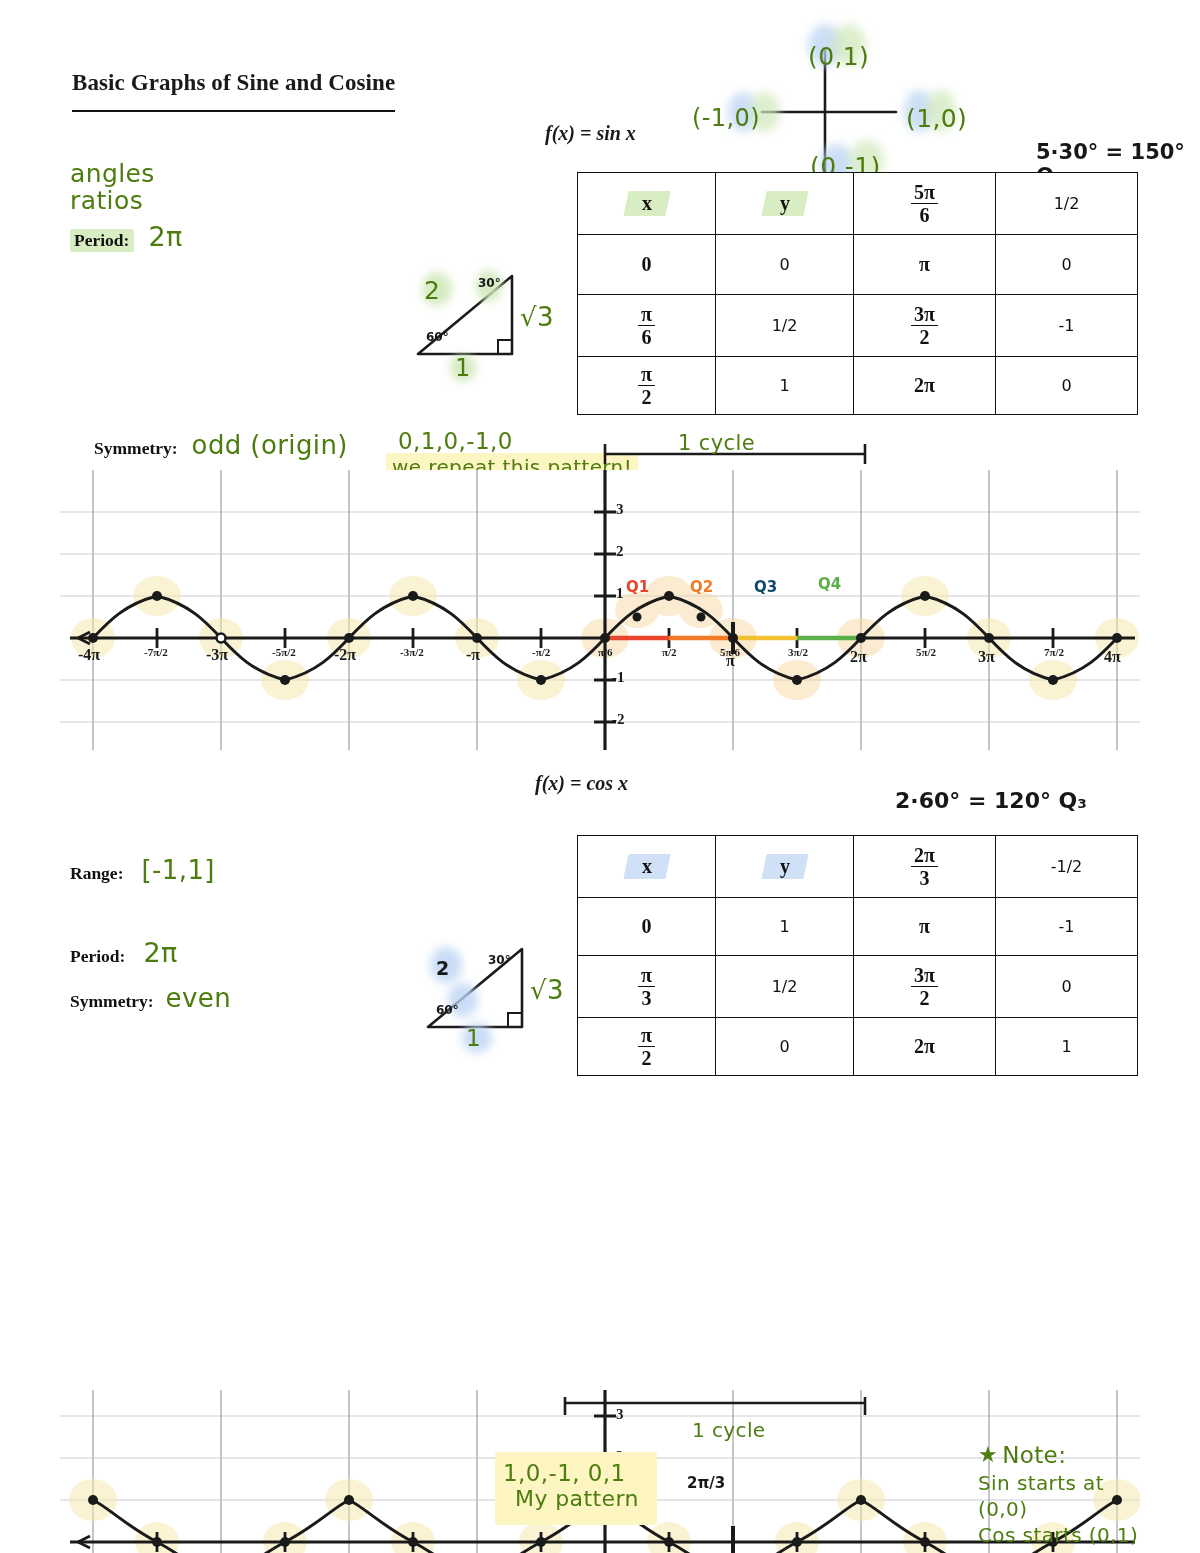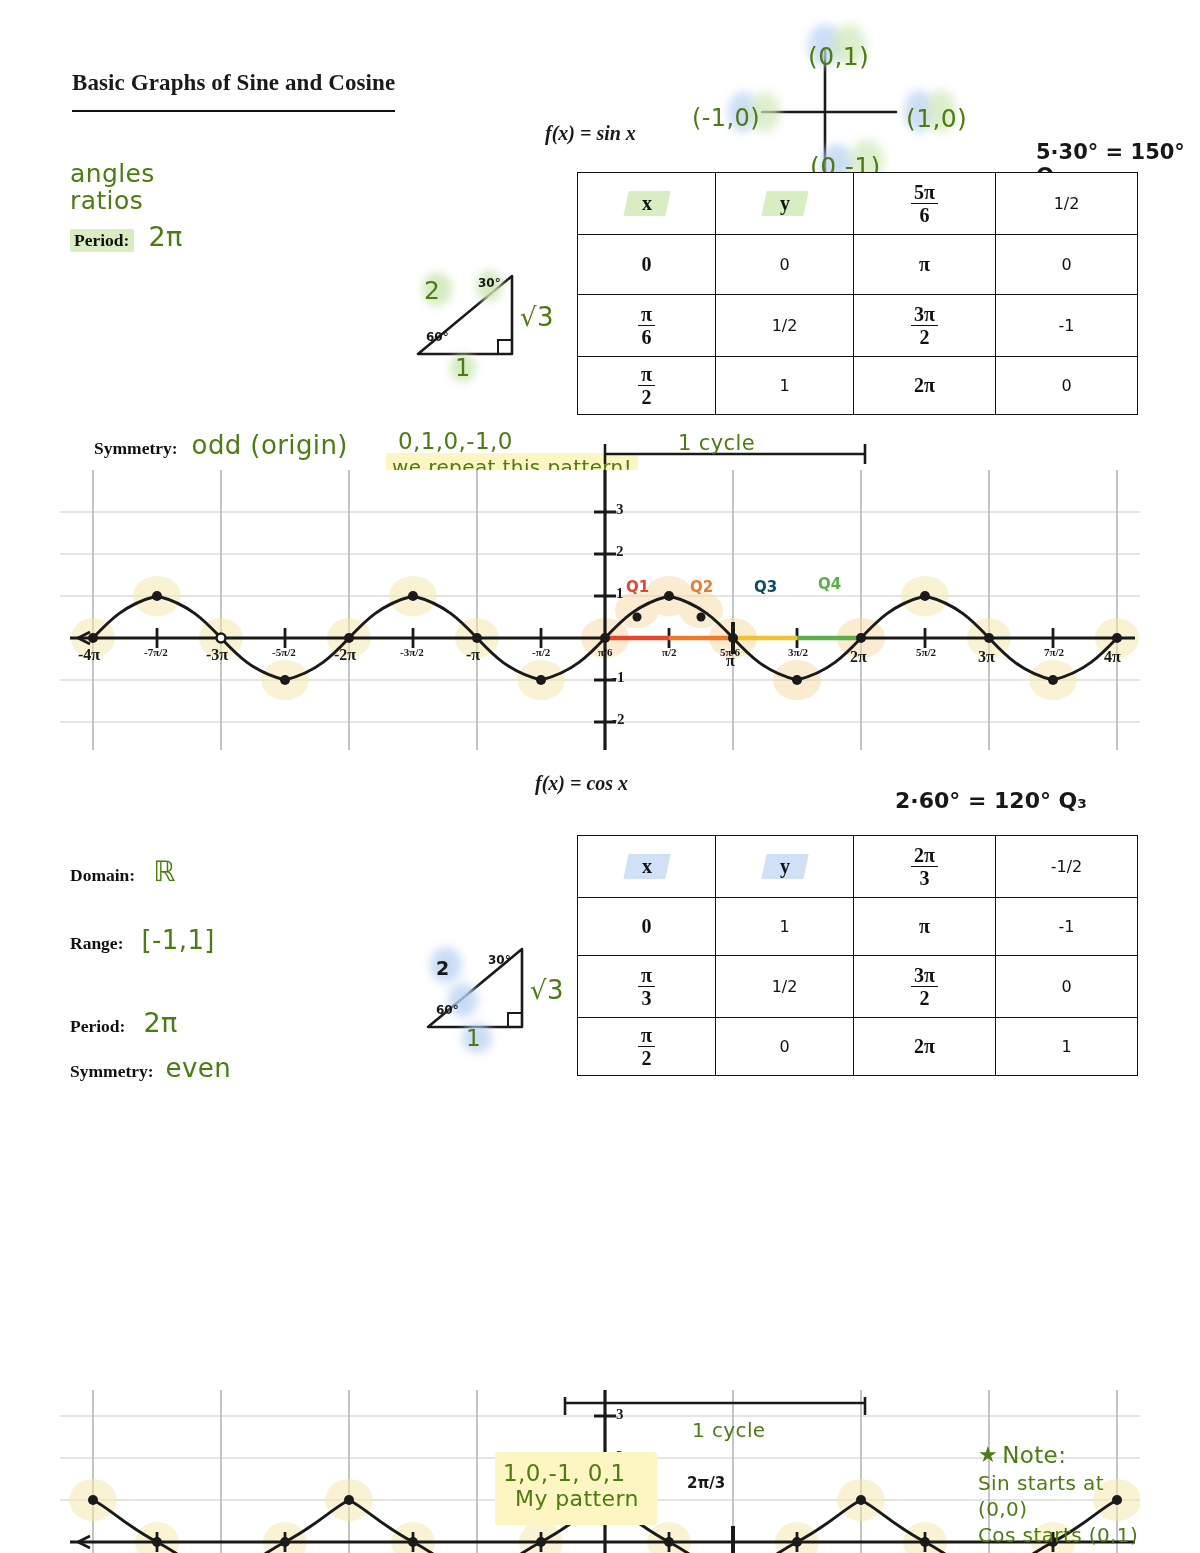--- a/index.html
+++ b/index.html
@@ -325,24 +325,20 @@
     <line x1="265" y1="4" x2="265" y2="24" stroke="#1a1a1a" stroke-width="2.6"></line>
     <line x1="5" y1="14" x2="265" y2="14" stroke="#1a1a1a" stroke-width="2.4"></line>
   </svg>
 </div>
 <div class="abs hand" style="left:678px; top:431px; font-size:21px;">1 cycle</div>
 
 <div class="abs printed" style="left:535px; top:772px; font-size:20px; font-style:italic;">f(x) = cos x</div>
 <div class="abs hand-b" style="left:895px; top:788px; font-size:22px;">2·60° = 120° Q₃</div>
 
 <div class="abs" style="left:70px; top:855px; width:470px;">
-  <div style="height:70px;">
-    <span class="label">Domain:</span>
-    <span class="hand" style="font-size:28px; margin-left:14px;">ℝ</span>
-  </div>
   <div style="height:82px;">
     <span class="label">Range:</span>
     <span class="hand" style="font-size:26px; margin-left:14px;">[-1,1]</span>
   </div>
   <div style="height:46px;">
     <span class="label">Period:</span>
     <span class="hand" style="font-size:27px; margin-left:14px;">2π</span>
   </div>
   <div>
     <span class="label">Symmetry:</span>

